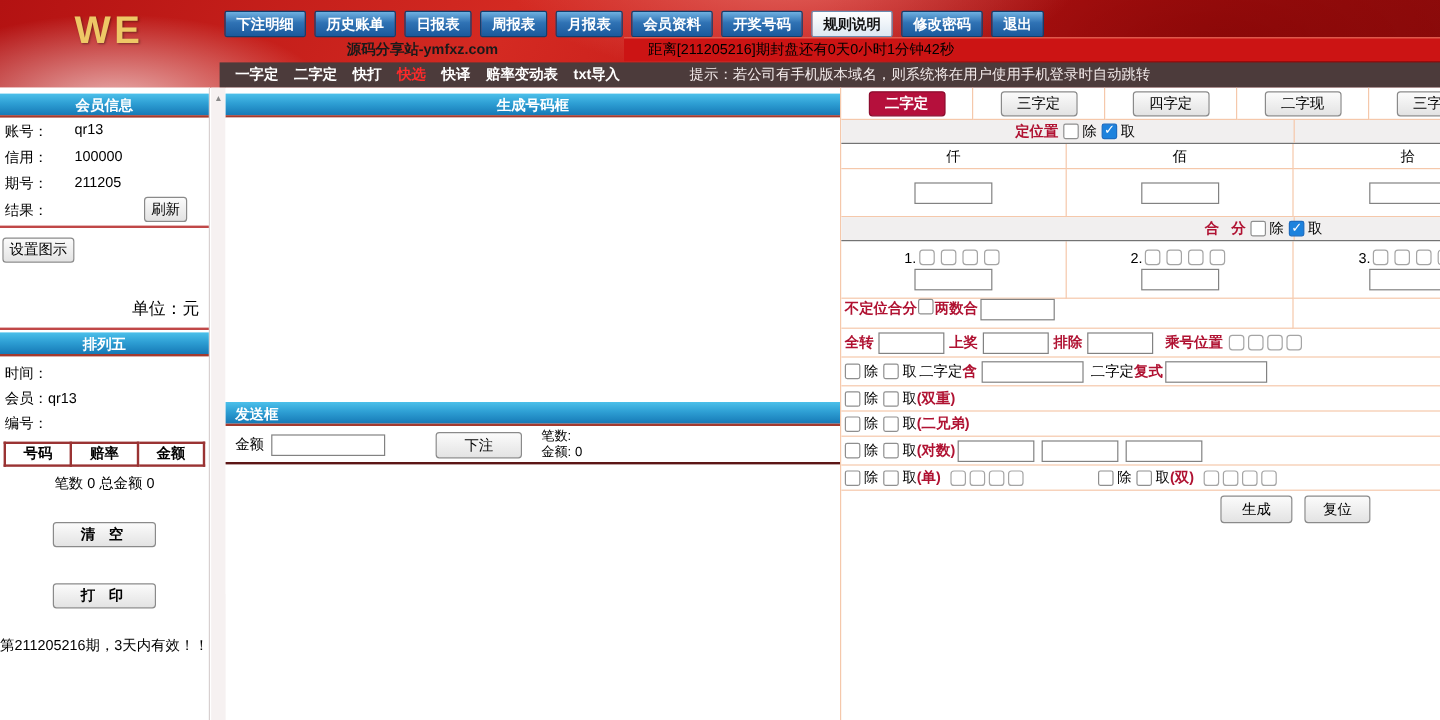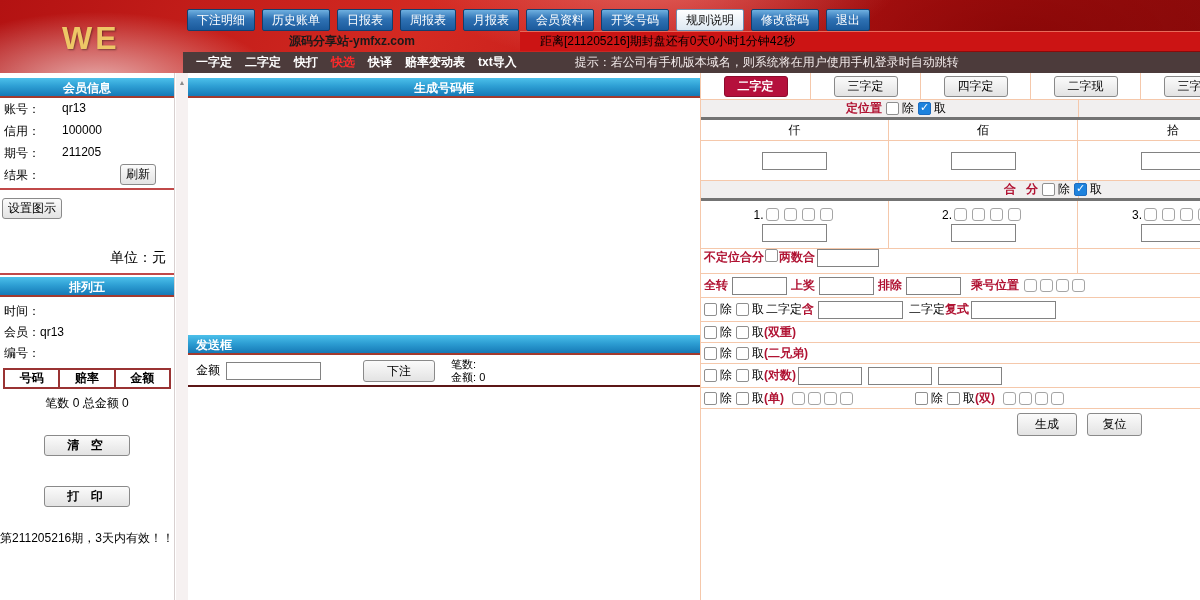--- a/index.html
+++ b/index.html
@@ -7,24 +7,24 @@
     font-family:"Liberation Sans","DejaVu Sans",sans-serif; font-size:12px; color:#000; }
 
   
   .header { position:absolute; top:0; left:0; width:1200px; height:73px;
     background:
       radial-gradient(ellipse 300px 120px at 8% 115%, rgba(255,255,255,.65), rgba(255,255,255,0) 60%),
       radial-gradient(ellipse 400px 150px at 55% -30%, rgba(255,170,160,.5), rgba(255,170,160,0) 60%),
       radial-gradient(ellipse 500px 200px at 85% 50%, rgba(120,0,0,.55), rgba(120,0,0,0) 70%),
       linear-gradient(115deg,#b31212 0%, #d42a22 35%, #c01616 60%, #8f0d0d 100%);
   }
-  .logo { position:absolute; left:62px; top:20px; font-size:32px; font-weight:bold;
+  .logo { position:absolute; left:62px; top:7px; font-size:32px; font-weight:bold;
     color:#eec766; letter-spacing:3px; text-shadow:1px 1px 2px rgba(0,0,0,.4); }
   .topnav { position:absolute; left:187px; top:9px; display:flex; gap:7px; }
-  .topnav .nbtn { height:22px; line-height:20px; padding:0 9px; font-size:12px; font-weight:normal;
+  .topnav .nbtn { height:22px; line-height:20px; padding:0 9px; font-size:12px; font-weight:bold;
     color:#fff; background:linear-gradient(#6fb0e0 0%, #2f72b4 45%, #1b5a9c 100%);
     border:1px solid #123f6e; border-radius:2px; cursor:pointer; white-space:nowrap; }
   .topnav .nbtn.active { background:linear-gradient(#ffffff,#dde8f2); color:#111; border-color:#6b8cb0; }
   .sitetitle { position:absolute; left:289px; top:33px; font-size:12px; font-weight:bold; color:#1a1a1a; }
   .countdown { position:absolute; left:520px; top:31px; width:680px; height:20px;
     background:#cc1414; border-top:1px solid #e86a5a; color:#000; line-height:19px; padding-left:20px; }
   .subnav { position:absolute; left:183px; top:52px; width:1017px; height:21px;
     background:#4c3b3b; display:flex; align-items:center; gap:13px; padding-left:13px; }
   .subnav .slink { color:#ffffff; font-weight:bold; cursor:pointer; white-space:nowrap; }
   .subnav .slink.active { color:#ff2a2a; }
@@ -76,21 +76,21 @@
 
   
   .panel { position:absolute; left:700px; top:73px; width:500px; height:527px; background:#fff;
     border-left:1px solid #f5c8ab; overflow:hidden; }
   .tabs-row { display:flex; height:27px; }
   .tabcell { width:110px; flex:0 0 110px; display:flex; align-items:center; justify-content:center;
     border-right:1px solid #f5c8ab; border-bottom:1px solid #f5c8ab; }
   .tabcell .gbtn { width:64px; height:21px; line-height:19px; }
   .tabcell .gbtn.active { background:#b5103c; border:1px solid #8c0c2e; color:#fff; font-weight:bold; }
   .graybar { height:20px; background:#f1efef; display:flex; align-items:center;
-    border-bottom:3px solid #737373; position:relative; }
+    border-bottom:1px solid #737373; position:relative; }
   .graybar .vline { position:absolute; left:377px; top:0; width:1px; height:100%; background:#f5c8ab; }
   .redbold { color:#b01232; font-weight:bold; }
   .cb { width:13px; height:13px; border:1px solid #8f8f8f; background:#fff; border-radius:2px;
     display:inline-block; vertical-align:-2px; margin:0 3px 0 4px; cursor:pointer; position:relative; }
   .cb.checked { background:#1d82dd; border-color:#1d6cc0; }
   .cb.checked::after { content:"✓"; position:absolute; left:1px; top:-2px; color:#fff; font-size:11px; font-weight:bold; }
   .rcb { width:13px; height:13px; border:1px solid #a5a5a5; background:#fff; border-radius:3px;
     display:inline-block; vertical-align:-2px; margin-right:3px; cursor:pointer; }
   .cols-row { display:flex; height:21px; }
   .colcell { flex:0 0 188px; width:188px; text-align:center; line-height:20px;

